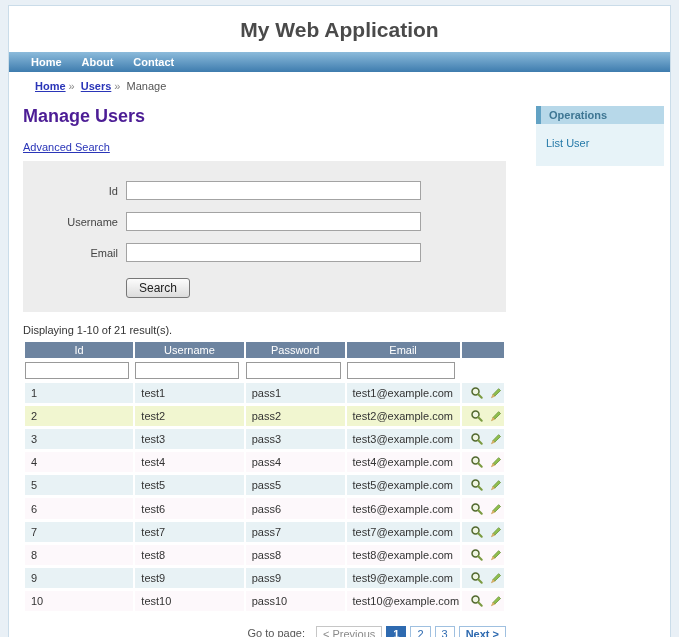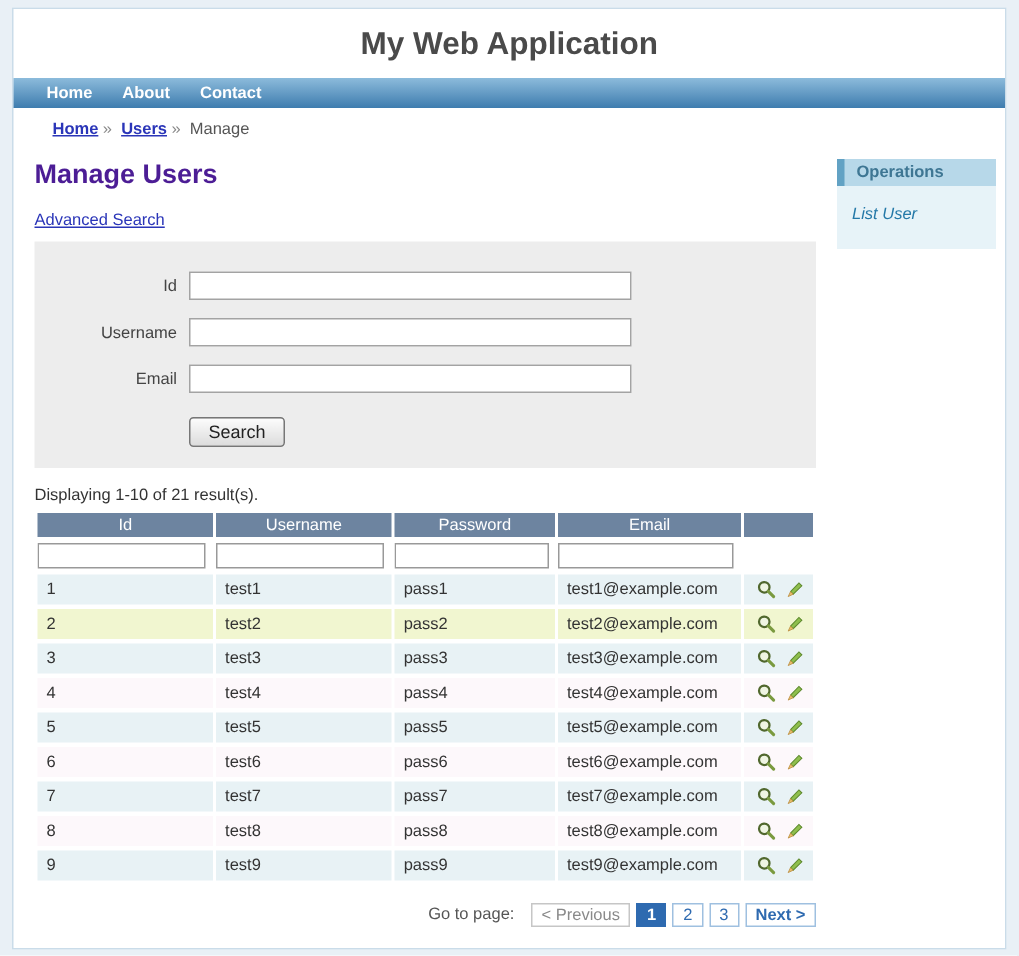--- a/index.html
+++ b/index.html
@@ -19,24 +19,24 @@
   .mainmenu{background:linear-gradient(to bottom,var(--nav-grad-top),var(--nav-grad-bottom));height:20px;padding-left:12px;}
   .mainmenu ul{list-style:none;display:flex;height:100%;align-items:center;}
   .mainmenu li a{display:block;padding:0 10px;color:#fff;font-size:11px;font-weight:bold;text-decoration:none;line-height:20px;}
   
   .breadcrumbs{padding:8px 14px 6px 26px;font-size:11px;color:#555;}
   .breadcrumbs a{color:var(--link-blue);font-weight:bold;text-decoration:underline;}
   .breadcrumbs .sep{color:#888;margin:0 3px;}
   
   .cols{display:flex;padding:0 6px 0 14px;align-items:flex-start;}
   .main-col{flex:1;min-width:0;}
-  .side-col{width:106px;margin-left:14px;margin-top:8px;flex:none;}
+  .side-col{width:128px;margin-left:30px;margin-top:8px;flex:none;}
   
   .portlet-title{background:#B7D8E9;border-left:5px solid #62A2C4;color:#3E7693;font-size:11px;font-weight:bold;padding:3px 8px;}
-  .portlet-body{background:#E7F3F8;padding:6px 8px 8px 10px;font-style:italic;}
+  .portlet-body{background:#E7F3F8;padding:6px 8px 8px 10px;}
   .portlet-body ul{list-style:none;}
   .portlet-body li{margin:3px 0 7px 0;}
   .portlet-body a{color:var(--sidebar-link);font-size:11px;text-decoration:none;}
   
   h2.page-title{font-size:18px;font-weight:bold;color:#4c1d95;margin:8px 0 10px 0;}
   .adv-search{display:inline-block;font-size:11px;color:var(--link-blue);text-decoration:underline;margin-bottom:8px;cursor:pointer;}
   .search-panel{background:var(--panel-bg);padding:12px 0 12px 0;}
   .form-row{display:flex;align-items:center;margin:8px 0 12px 0;}
   .form-row label{width:95px;text-align:right;font-size:11px;color:#444;margin-right:8px;flex:none;}
   .form-row input{height:19px;border:1px solid #A3A3A3;font-size:11px;padding:0 3px;width:295px;background:#fff;}
@@ -358,20 +358,41 @@
                 <a href="#" title="Update">
                   <svg viewBox="0 0 16 16">
                     <path d="M4.6 9.6 L11 3 L13.2 5.2 L6.6 11.6 Z" fill="#8FBF4D" stroke="#5E8A2D" stroke-width="0.8"></path>
                     <path d="M2.8 13.4 L4.6 9.6 L6.6 11.6 Z" fill="#E8C06B" stroke="#B98A3C" stroke-width="0.6"></path>
                   </svg>
                 </a>
                 
               </td>
             </tr>
 
+            <tr class="even">
+              <td>10</td>
+              <td>test10</td>
+              <td>pass10</td>
+              <td>test10@example.com</td>
+              <td class="actions">
+                <a href="#" title="View">
+                  <svg viewBox="0 0 16 16">
+                    <circle cx="6.3" cy="6.3" r="4" fill="#EFF5E2" stroke="#51682E" stroke-width="1.7"></circle>
+                    <line x1="9.4" y1="9.4" x2="13.4" y2="13.4" stroke="#7A9A3F" stroke-width="2.4" stroke-linecap="round"></line>
+                  </svg>
+                </a>
+                <a href="#" title="Update">
+                  <svg viewBox="0 0 16 16">
+                    <path d="M4.6 9.6 L11 3 L13.2 5.2 L6.6 11.6 Z" fill="#8FBF4D" stroke="#5E8A2D" stroke-width="0.8"></path>
+                    <path d="M2.8 13.4 L4.6 9.6 L6.6 11.6 Z" fill="#E8C06B" stroke="#B98A3C" stroke-width="0.6"></path>
+                  </svg>
+                </a>
+                
+              </td>
+            </tr>
           </tbody>
       </table>
 
       <div class="pager">
         <span>Go to page:</span>
         <ul>
           <li class="disabled">
               <a>&lt; Previous</a>
             </li>
 

